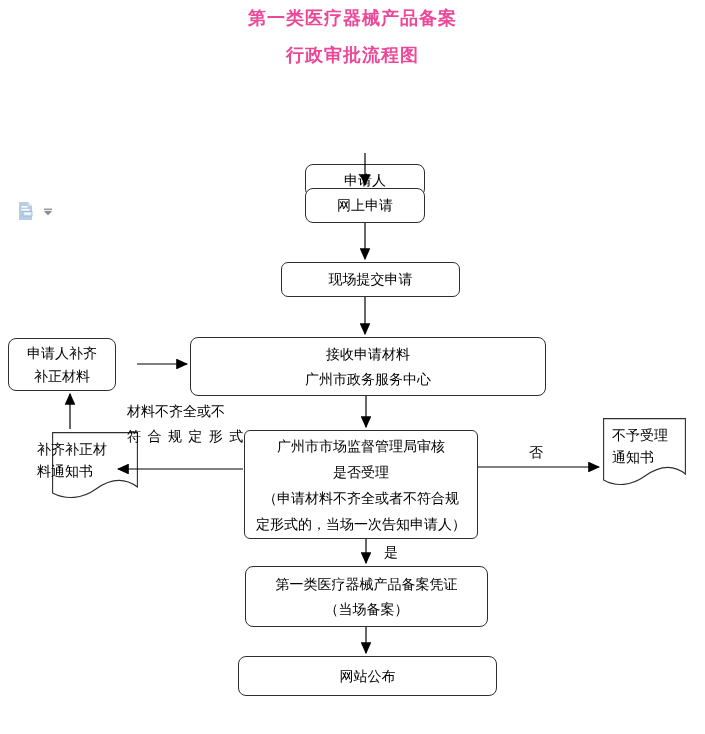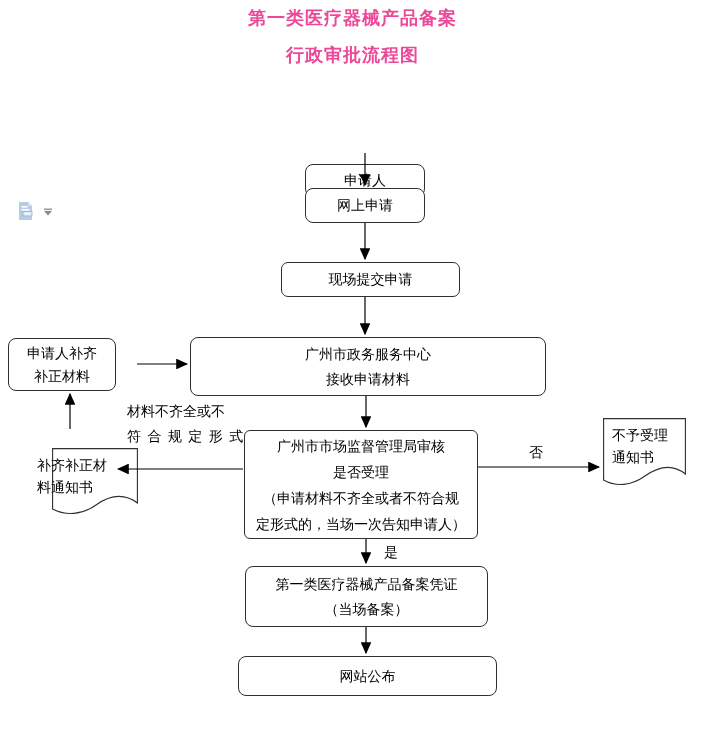--- a/index.html
+++ b/index.html
@@ -31,21 +31,21 @@
   .n-review{left:244px;top:430px;width:234px;height:109px;}
   .n-certificate{left:245px;top:566px;width:243px;height:61px;line-height:25px;}
   .n-publish{left:238px;top:656px;width:259px;height:40px;}
 
   .doc{position:absolute;}
   .doc svg{display:block;}
   .doc .doc-text{
     position:absolute;left:9px;top:6px;font-size:14px;line-height:22px;
     text-align:left;white-space:nowrap;
   }
-  .d-supplement-notice{left:28px;top:448px;width:104px;height:70px;padding-left:24px;}
+  .d-supplement-notice{left:28px;top:432px;width:104px;height:70px;padding-left:24px;}
   .d-reject-notice{left:603px;top:418px;width:83px;height:72px;}
 
   .edge-label{position:absolute;font-size:14px;line-height:18px;white-space:nowrap;}
   .l-cond1{left:127px;top:402px;}
   .l-cond2{left:127px;top:427px;letter-spacing:1px;}
   .l-no{left:529px;top:443px;}
   .l-yes{left:384px;top:543px;}
 
   .arrows{position:absolute;left:0;top:0;pointer-events:none;}
 
@@ -80,22 +80,22 @@
 
 <div class="node n-online">
   <span>网上申请</span>
 </div>
 
 <div class="node n-onsite">
   <span>现场提交申请</span>
 </div>
 
 <div class="node n-center">
+  <span>接收申请材料</span>
   <span>广州市政务服务中心</span>
-  <span>接收申请材料</span>
 </div>
 
 <div class="node n-supplement">
   <span>申请人补齐</span>
   <span>补正材料</span>
 </div>
 
 <div class="node n-review node--big">
   <span>广州市市场监督管理局审核</span>
   <span>是否受理</span>

